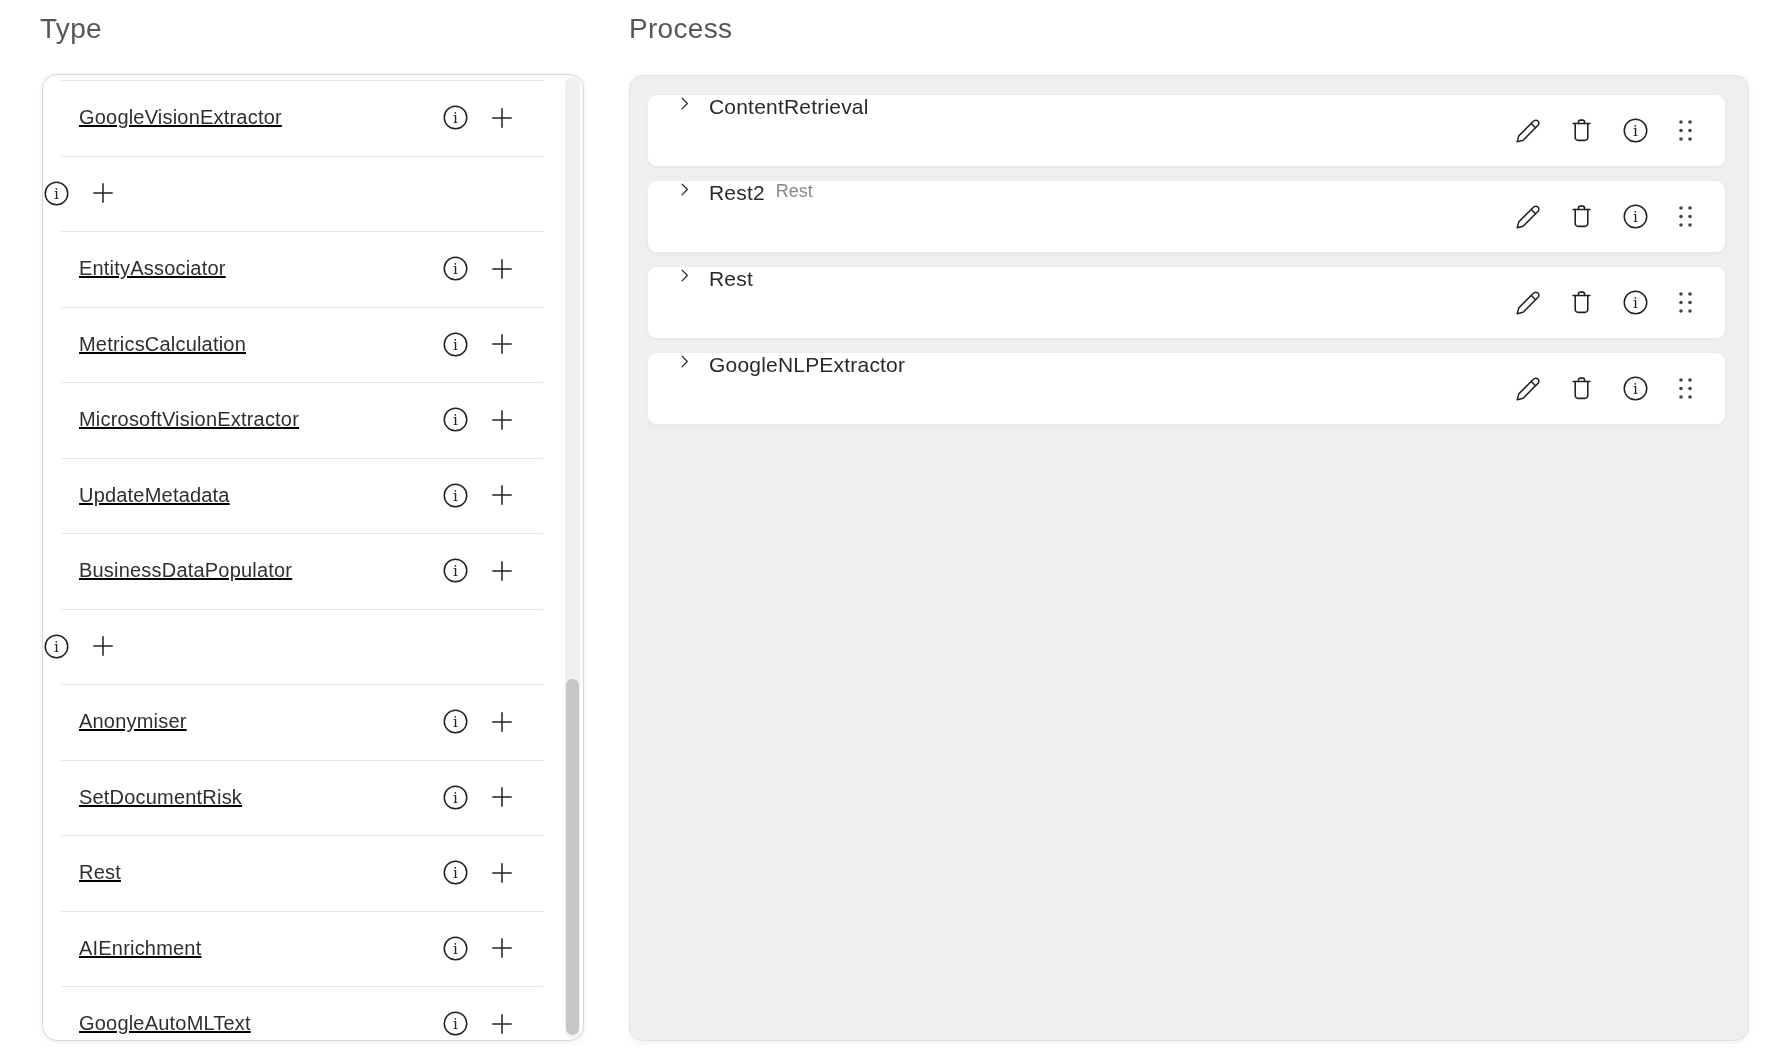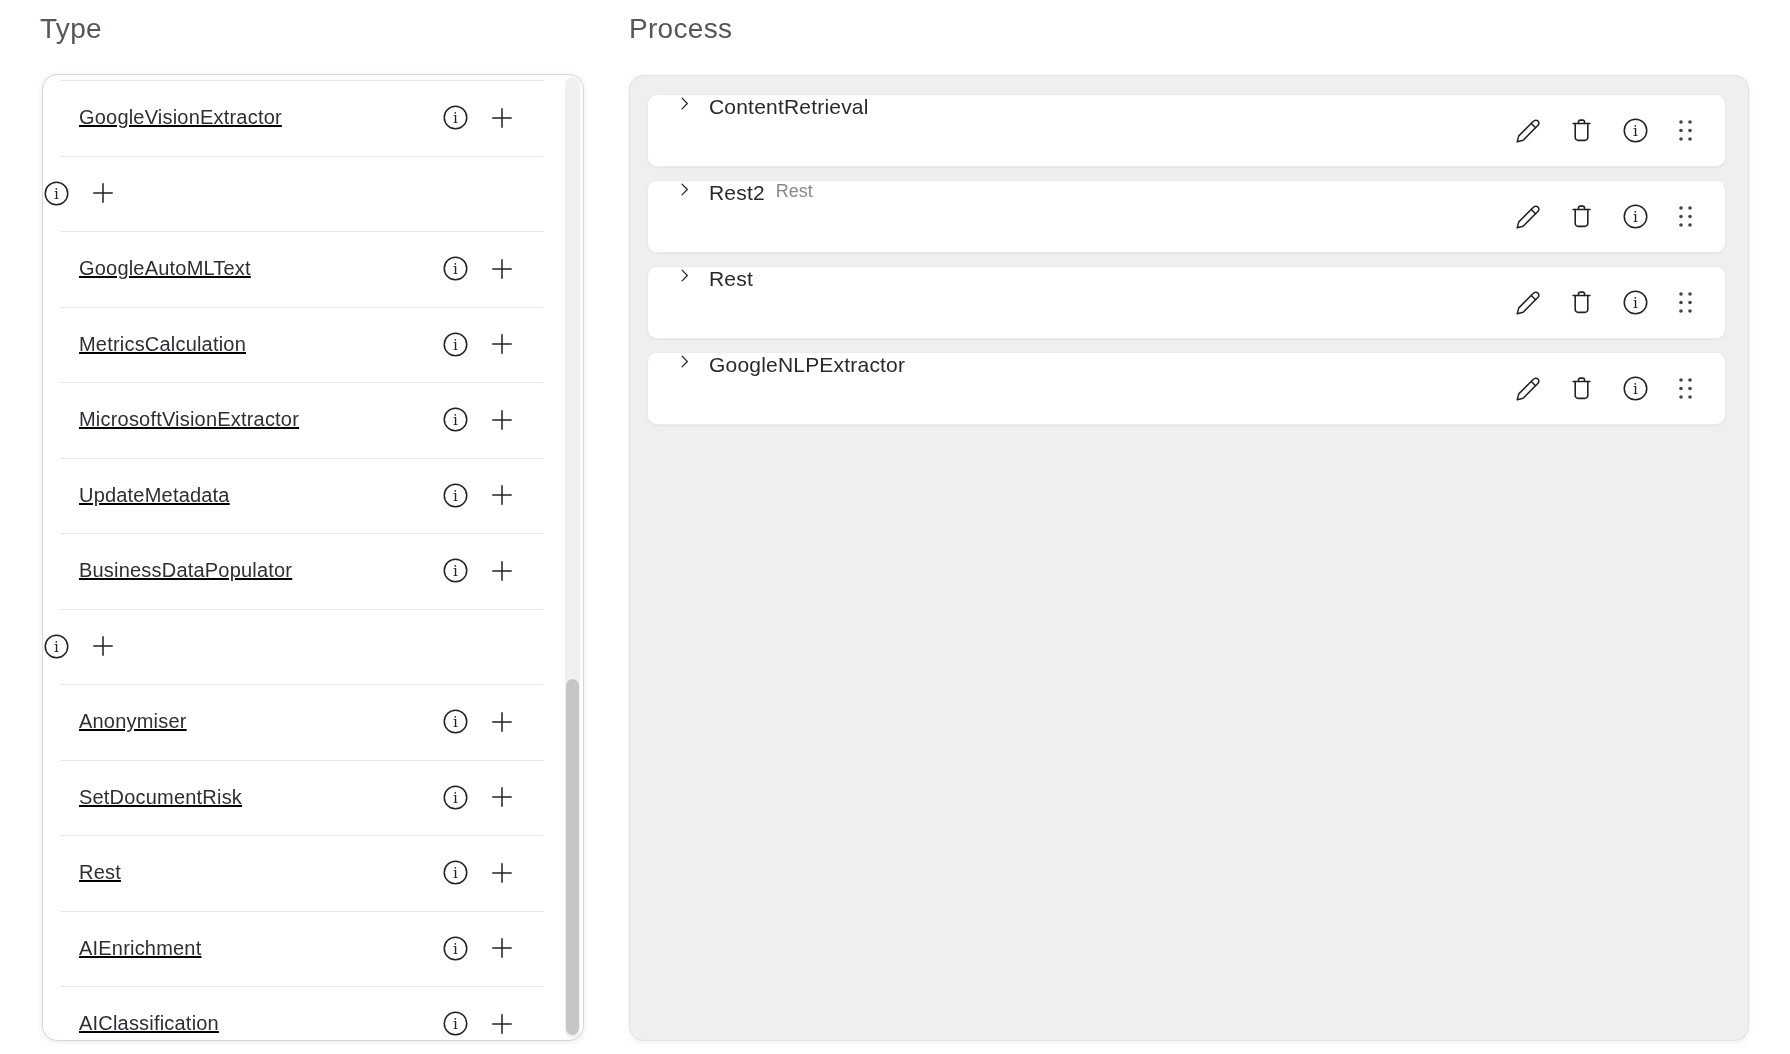--- a/index.html
+++ b/index.html
@@ -101,170 +101,170 @@
           </svg>
         </button>
         <button class="icon-btn icon-add" title="">
           <svg width="26" height="26" viewBox="0 0 24 24" fill="none" stroke="#212224" stroke-width="1.4" stroke-linecap="round">
             <path d="M12 3.5v17M3.5 12h17"></path>
           </svg>
         </button>
       </div>
 
       <div class="type-row">
+        <span class="type-label">EntityAssociator</span>
+        <button class="icon-btn icon-info" title="">
+          <svg width="27" height="27" viewBox="0 0 24 24" fill="none" stroke="#212224" stroke-width="1.35">
+            <circle cx="12" cy="12" r="10"></circle>
+            <text x="12" y="16.6" text-anchor="middle" font-family="DejaVu Serif, serif" font-size="13.5" fill="#212224" stroke="none">i</text>
+          </svg>
+        </button>
+        <button class="icon-btn icon-add" title="">
+          <svg width="26" height="26" viewBox="0 0 24 24" fill="none" stroke="#212224" stroke-width="1.4" stroke-linecap="round">
+            <path d="M12 3.5v17M3.5 12h17"></path>
+          </svg>
+        </button>
+      </div>
+
+      <div class="type-row">
+        <span class="type-label">MetricsCalculation</span>
+        <button class="icon-btn icon-info" title="">
+          <svg width="27" height="27" viewBox="0 0 24 24" fill="none" stroke="#212224" stroke-width="1.35">
+            <circle cx="12" cy="12" r="10"></circle>
+            <text x="12" y="16.6" text-anchor="middle" font-family="DejaVu Serif, serif" font-size="13.5" fill="#212224" stroke="none">i</text>
+          </svg>
+        </button>
+        <button class="icon-btn icon-add" title="">
+          <svg width="26" height="26" viewBox="0 0 24 24" fill="none" stroke="#212224" stroke-width="1.4" stroke-linecap="round">
+            <path d="M12 3.5v17M3.5 12h17"></path>
+          </svg>
+        </button>
+      </div>
+
+      <div class="type-row">
+        <span class="type-label">MicrosoftVisionExtractor</span>
+        <button class="icon-btn icon-info" title="">
+          <svg width="27" height="27" viewBox="0 0 24 24" fill="none" stroke="#212224" stroke-width="1.35">
+            <circle cx="12" cy="12" r="10"></circle>
+            <text x="12" y="16.6" text-anchor="middle" font-family="DejaVu Serif, serif" font-size="13.5" fill="#212224" stroke="none">i</text>
+          </svg>
+        </button>
+        <button class="icon-btn icon-add" title="">
+          <svg width="26" height="26" viewBox="0 0 24 24" fill="none" stroke="#212224" stroke-width="1.4" stroke-linecap="round">
+            <path d="M12 3.5v17M3.5 12h17"></path>
+          </svg>
+        </button>
+      </div>
+
+      <div class="type-row">
+        <span class="type-label">UpdateMetadata</span>
+        <button class="icon-btn icon-info" title="">
+          <svg width="27" height="27" viewBox="0 0 24 24" fill="none" stroke="#212224" stroke-width="1.35">
+            <circle cx="12" cy="12" r="10"></circle>
+            <text x="12" y="16.6" text-anchor="middle" font-family="DejaVu Serif, serif" font-size="13.5" fill="#212224" stroke="none">i</text>
+          </svg>
+        </button>
+        <button class="icon-btn icon-add" title="">
+          <svg width="26" height="26" viewBox="0 0 24 24" fill="none" stroke="#212224" stroke-width="1.4" stroke-linecap="round">
+            <path d="M12 3.5v17M3.5 12h17"></path>
+          </svg>
+        </button>
+      </div>
+
+      <div class="type-row">
+        <span class="type-label">BusinessDataPopulator</span>
+        <button class="icon-btn icon-info" title="">
+          <svg width="27" height="27" viewBox="0 0 24 24" fill="none" stroke="#212224" stroke-width="1.35">
+            <circle cx="12" cy="12" r="10"></circle>
+            <text x="12" y="16.6" text-anchor="middle" font-family="DejaVu Serif, serif" font-size="13.5" fill="#212224" stroke="none">i</text>
+          </svg>
+        </button>
+        <button class="icon-btn icon-add" title="">
+          <svg width="26" height="26" viewBox="0 0 24 24" fill="none" stroke="#212224" stroke-width="1.4" stroke-linecap="round">
+            <path d="M12 3.5v17M3.5 12h17"></path>
+          </svg>
+        </button>
+      </div>
+
+      <div class="type-row">
+        <button class="icon-btn icon-info" title="">
+          <svg width="27" height="27" viewBox="0 0 24 24" fill="none" stroke="#212224" stroke-width="1.35">
+            <circle cx="12" cy="12" r="10"></circle>
+            <text x="12" y="16.6" text-anchor="middle" font-family="DejaVu Serif, serif" font-size="13.5" fill="#212224" stroke="none">i</text>
+          </svg>
+        </button>
+        <button class="icon-btn icon-add" title="">
+          <svg width="26" height="26" viewBox="0 0 24 24" fill="none" stroke="#212224" stroke-width="1.4" stroke-linecap="round">
+            <path d="M12 3.5v17M3.5 12h17"></path>
+          </svg>
+        </button>
+      </div>
+
+      <div class="type-row">
+        <span class="type-label">Anonymiser</span>
+        <button class="icon-btn icon-info" title="">
+          <svg width="27" height="27" viewBox="0 0 24 24" fill="none" stroke="#212224" stroke-width="1.35">
+            <circle cx="12" cy="12" r="10"></circle>
+            <text x="12" y="16.6" text-anchor="middle" font-family="DejaVu Serif, serif" font-size="13.5" fill="#212224" stroke="none">i</text>
+          </svg>
+        </button>
+        <button class="icon-btn icon-add" title="">
+          <svg width="26" height="26" viewBox="0 0 24 24" fill="none" stroke="#212224" stroke-width="1.4" stroke-linecap="round">
+            <path d="M12 3.5v17M3.5 12h17"></path>
+          </svg>
+        </button>
+      </div>
+
+      <div class="type-row">
+        <span class="type-label">SetDocumentRisk</span>
+        <button class="icon-btn icon-info" title="">
+          <svg width="27" height="27" viewBox="0 0 24 24" fill="none" stroke="#212224" stroke-width="1.35">
+            <circle cx="12" cy="12" r="10"></circle>
+            <text x="12" y="16.6" text-anchor="middle" font-family="DejaVu Serif, serif" font-size="13.5" fill="#212224" stroke="none">i</text>
+          </svg>
+        </button>
+        <button class="icon-btn icon-add" title="">
+          <svg width="26" height="26" viewBox="0 0 24 24" fill="none" stroke="#212224" stroke-width="1.4" stroke-linecap="round">
+            <path d="M12 3.5v17M3.5 12h17"></path>
+          </svg>
+        </button>
+      </div>
+
+      <div class="type-row">
+        <span class="type-label">Rest</span>
+        <button class="icon-btn icon-info" title="">
+          <svg width="27" height="27" viewBox="0 0 24 24" fill="none" stroke="#212224" stroke-width="1.35">
+            <circle cx="12" cy="12" r="10"></circle>
+            <text x="12" y="16.6" text-anchor="middle" font-family="DejaVu Serif, serif" font-size="13.5" fill="#212224" stroke="none">i</text>
+          </svg>
+        </button>
+        <button class="icon-btn icon-add" title="">
+          <svg width="26" height="26" viewBox="0 0 24 24" fill="none" stroke="#212224" stroke-width="1.4" stroke-linecap="round">
+            <path d="M12 3.5v17M3.5 12h17"></path>
+          </svg>
+        </button>
+      </div>
+
+      <div class="type-row">
+        <span class="type-label">AIEnrichment</span>
+        <button class="icon-btn icon-info" title="">
+          <svg width="27" height="27" viewBox="0 0 24 24" fill="none" stroke="#212224" stroke-width="1.35">
+            <circle cx="12" cy="12" r="10"></circle>
+            <text x="12" y="16.6" text-anchor="middle" font-family="DejaVu Serif, serif" font-size="13.5" fill="#212224" stroke="none">i</text>
+          </svg>
+        </button>
+        <button class="icon-btn icon-add" title="">
+          <svg width="26" height="26" viewBox="0 0 24 24" fill="none" stroke="#212224" stroke-width="1.4" stroke-linecap="round">
+            <path d="M12 3.5v17M3.5 12h17"></path>
+          </svg>
+        </button>
+      </div>
+
+      <div class="type-row">
         <span class="type-label">GoogleAutoMLText</span>
-        <button class="icon-btn icon-info" title="">
-          <svg width="27" height="27" viewBox="0 0 24 24" fill="none" stroke="#212224" stroke-width="1.35">
-            <circle cx="12" cy="12" r="10"></circle>
-            <text x="12" y="16.6" text-anchor="middle" font-family="DejaVu Serif, serif" font-size="13.5" fill="#212224" stroke="none">i</text>
-          </svg>
-        </button>
-        <button class="icon-btn icon-add" title="">
-          <svg width="26" height="26" viewBox="0 0 24 24" fill="none" stroke="#212224" stroke-width="1.4" stroke-linecap="round">
-            <path d="M12 3.5v17M3.5 12h17"></path>
-          </svg>
-        </button>
-      </div>
-
-      <div class="type-row">
-        <span class="type-label">MetricsCalculation</span>
-        <button class="icon-btn icon-info" title="">
-          <svg width="27" height="27" viewBox="0 0 24 24" fill="none" stroke="#212224" stroke-width="1.35">
-            <circle cx="12" cy="12" r="10"></circle>
-            <text x="12" y="16.6" text-anchor="middle" font-family="DejaVu Serif, serif" font-size="13.5" fill="#212224" stroke="none">i</text>
-          </svg>
-        </button>
-        <button class="icon-btn icon-add" title="">
-          <svg width="26" height="26" viewBox="0 0 24 24" fill="none" stroke="#212224" stroke-width="1.4" stroke-linecap="round">
-            <path d="M12 3.5v17M3.5 12h17"></path>
-          </svg>
-        </button>
-      </div>
-
-      <div class="type-row">
-        <span class="type-label">MicrosoftVisionExtractor</span>
-        <button class="icon-btn icon-info" title="">
-          <svg width="27" height="27" viewBox="0 0 24 24" fill="none" stroke="#212224" stroke-width="1.35">
-            <circle cx="12" cy="12" r="10"></circle>
-            <text x="12" y="16.6" text-anchor="middle" font-family="DejaVu Serif, serif" font-size="13.5" fill="#212224" stroke="none">i</text>
-          </svg>
-        </button>
-        <button class="icon-btn icon-add" title="">
-          <svg width="26" height="26" viewBox="0 0 24 24" fill="none" stroke="#212224" stroke-width="1.4" stroke-linecap="round">
-            <path d="M12 3.5v17M3.5 12h17"></path>
-          </svg>
-        </button>
-      </div>
-
-      <div class="type-row">
-        <span class="type-label">UpdateMetadata</span>
-        <button class="icon-btn icon-info" title="">
-          <svg width="27" height="27" viewBox="0 0 24 24" fill="none" stroke="#212224" stroke-width="1.35">
-            <circle cx="12" cy="12" r="10"></circle>
-            <text x="12" y="16.6" text-anchor="middle" font-family="DejaVu Serif, serif" font-size="13.5" fill="#212224" stroke="none">i</text>
-          </svg>
-        </button>
-        <button class="icon-btn icon-add" title="">
-          <svg width="26" height="26" viewBox="0 0 24 24" fill="none" stroke="#212224" stroke-width="1.4" stroke-linecap="round">
-            <path d="M12 3.5v17M3.5 12h17"></path>
-          </svg>
-        </button>
-      </div>
-
-      <div class="type-row">
-        <span class="type-label">BusinessDataPopulator</span>
-        <button class="icon-btn icon-info" title="">
-          <svg width="27" height="27" viewBox="0 0 24 24" fill="none" stroke="#212224" stroke-width="1.35">
-            <circle cx="12" cy="12" r="10"></circle>
-            <text x="12" y="16.6" text-anchor="middle" font-family="DejaVu Serif, serif" font-size="13.5" fill="#212224" stroke="none">i</text>
-          </svg>
-        </button>
-        <button class="icon-btn icon-add" title="">
-          <svg width="26" height="26" viewBox="0 0 24 24" fill="none" stroke="#212224" stroke-width="1.4" stroke-linecap="round">
-            <path d="M12 3.5v17M3.5 12h17"></path>
-          </svg>
-        </button>
-      </div>
-
-      <div class="type-row">
-        <button class="icon-btn icon-info" title="">
-          <svg width="27" height="27" viewBox="0 0 24 24" fill="none" stroke="#212224" stroke-width="1.35">
-            <circle cx="12" cy="12" r="10"></circle>
-            <text x="12" y="16.6" text-anchor="middle" font-family="DejaVu Serif, serif" font-size="13.5" fill="#212224" stroke="none">i</text>
-          </svg>
-        </button>
-        <button class="icon-btn icon-add" title="">
-          <svg width="26" height="26" viewBox="0 0 24 24" fill="none" stroke="#212224" stroke-width="1.4" stroke-linecap="round">
-            <path d="M12 3.5v17M3.5 12h17"></path>
-          </svg>
-        </button>
-      </div>
-
-      <div class="type-row">
-        <span class="type-label">Anonymiser</span>
-        <button class="icon-btn icon-info" title="">
-          <svg width="27" height="27" viewBox="0 0 24 24" fill="none" stroke="#212224" stroke-width="1.35">
-            <circle cx="12" cy="12" r="10"></circle>
-            <text x="12" y="16.6" text-anchor="middle" font-family="DejaVu Serif, serif" font-size="13.5" fill="#212224" stroke="none">i</text>
-          </svg>
-        </button>
-        <button class="icon-btn icon-add" title="">
-          <svg width="26" height="26" viewBox="0 0 24 24" fill="none" stroke="#212224" stroke-width="1.4" stroke-linecap="round">
-            <path d="M12 3.5v17M3.5 12h17"></path>
-          </svg>
-        </button>
-      </div>
-
-      <div class="type-row">
-        <span class="type-label">SetDocumentRisk</span>
-        <button class="icon-btn icon-info" title="">
-          <svg width="27" height="27" viewBox="0 0 24 24" fill="none" stroke="#212224" stroke-width="1.35">
-            <circle cx="12" cy="12" r="10"></circle>
-            <text x="12" y="16.6" text-anchor="middle" font-family="DejaVu Serif, serif" font-size="13.5" fill="#212224" stroke="none">i</text>
-          </svg>
-        </button>
-        <button class="icon-btn icon-add" title="">
-          <svg width="26" height="26" viewBox="0 0 24 24" fill="none" stroke="#212224" stroke-width="1.4" stroke-linecap="round">
-            <path d="M12 3.5v17M3.5 12h17"></path>
-          </svg>
-        </button>
-      </div>
-
-      <div class="type-row">
-        <span class="type-label">Rest</span>
-        <button class="icon-btn icon-info" title="">
-          <svg width="27" height="27" viewBox="0 0 24 24" fill="none" stroke="#212224" stroke-width="1.35">
-            <circle cx="12" cy="12" r="10"></circle>
-            <text x="12" y="16.6" text-anchor="middle" font-family="DejaVu Serif, serif" font-size="13.5" fill="#212224" stroke="none">i</text>
-          </svg>
-        </button>
-        <button class="icon-btn icon-add" title="">
-          <svg width="26" height="26" viewBox="0 0 24 24" fill="none" stroke="#212224" stroke-width="1.4" stroke-linecap="round">
-            <path d="M12 3.5v17M3.5 12h17"></path>
-          </svg>
-        </button>
-      </div>
-
-      <div class="type-row">
-        <span class="type-label">AIEnrichment</span>
-        <button class="icon-btn icon-info" title="">
-          <svg width="27" height="27" viewBox="0 0 24 24" fill="none" stroke="#212224" stroke-width="1.35">
-            <circle cx="12" cy="12" r="10"></circle>
-            <text x="12" y="16.6" text-anchor="middle" font-family="DejaVu Serif, serif" font-size="13.5" fill="#212224" stroke="none">i</text>
-          </svg>
-        </button>
-        <button class="icon-btn icon-add" title="">
-          <svg width="26" height="26" viewBox="0 0 24 24" fill="none" stroke="#212224" stroke-width="1.4" stroke-linecap="round">
-            <path d="M12 3.5v17M3.5 12h17"></path>
-          </svg>
-        </button>
-      </div>
-
-      <div class="type-row">
-        <span class="type-label">AIClassification</span>
         <button class="icon-btn icon-info" title="">
           <svg width="27" height="27" viewBox="0 0 24 24" fill="none" stroke="#212224" stroke-width="1.35">
             <circle cx="12" cy="12" r="10"></circle>
             <text x="12" y="16.6" text-anchor="middle" font-family="DejaVu Serif, serif" font-size="13.5" fill="#212224" stroke="none">i</text>
           </svg>
         </button>
         <button class="icon-btn icon-add" title="">
           <svg width="26" height="26" viewBox="0 0 24 24" fill="none" stroke="#212224" stroke-width="1.4" stroke-linecap="round">
             <path d="M12 3.5v17M3.5 12h17"></path>
           </svg>

